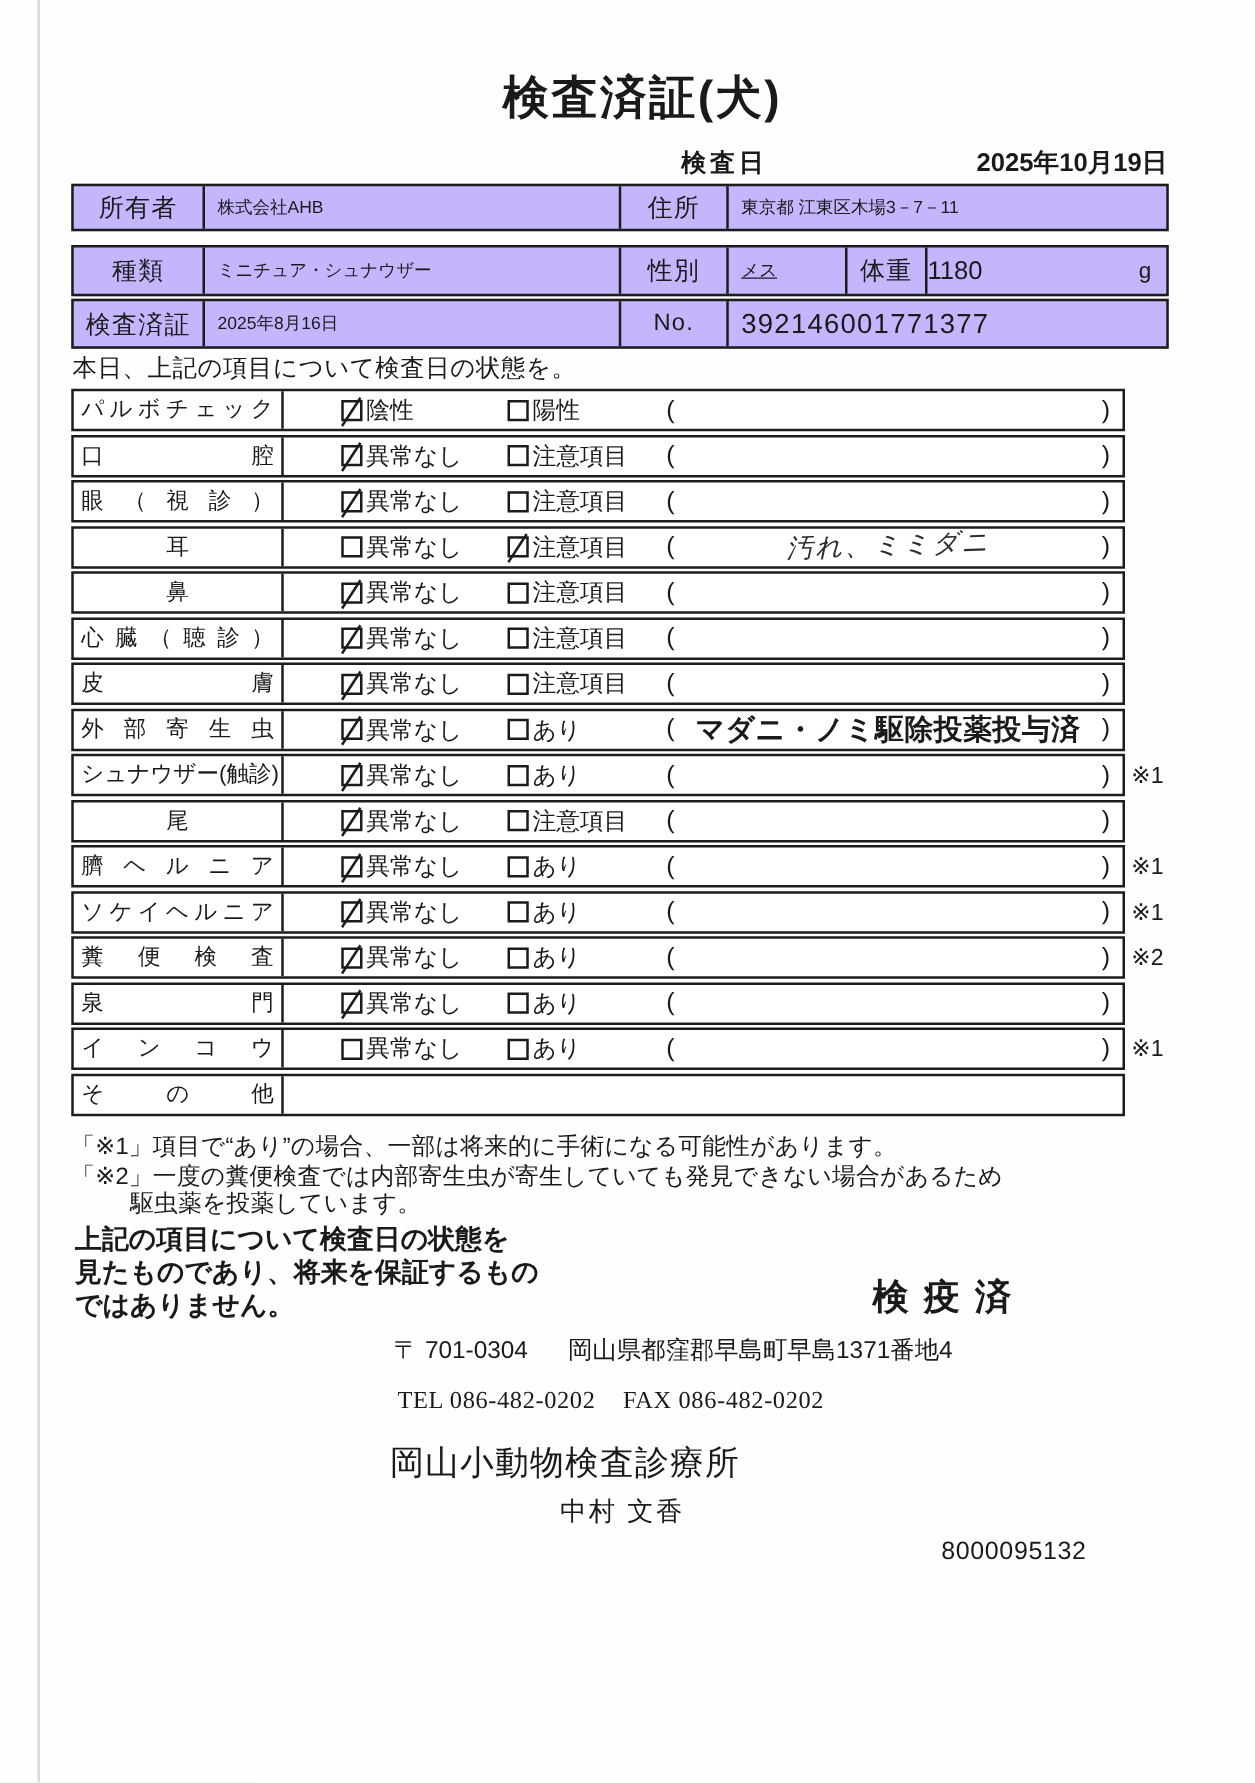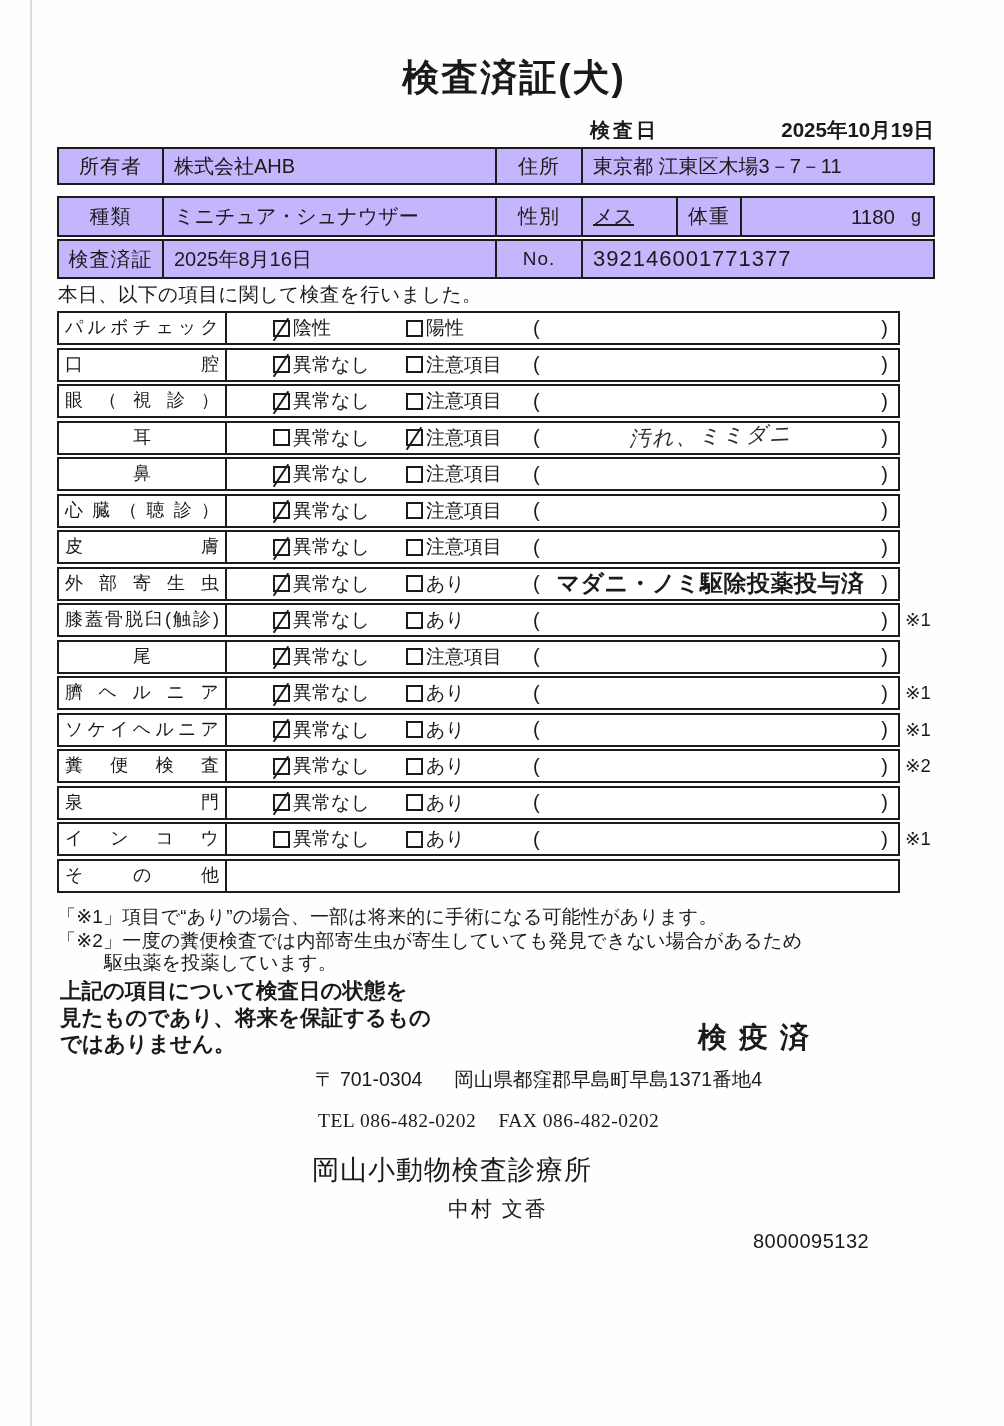--- a/index.html
+++ b/index.html
@@ -8,39 +8,39 @@
     font-family:"Liberation Sans","DejaVu Sans",sans-serif;color:#1a1a1a;
     overflow:hidden;margin:0 auto;
   }
   .abs{position:absolute;}
   
   .edge-line{left:30px;top:0;width:2px;height:1426px;background:#9a9a9a;opacity:.35;}
 
   
   .title{left:0;right:0;top:53px;text-align:center;padding-left:24px;
          font-size:37px;font-weight:700;letter-spacing:2px;}
-  .date-label{left:545px;top:117px;font-size:20px;font-weight:700;letter-spacing:3px;margin-left:45px;}
+  .date-label{left:545px;top:117px;font-size:20px;font-weight:700;letter-spacing:3px;}
   .date-value{right:70px;top:116px;font-size:20.5px;font-weight:700;}
 
   
   .h-table{left:57px;width:878px;display:flex;border:2px solid #1c1c1c;background:#c4b5fd;box-sizing:border-box;}
   .h-cell{display:flex;align-items:center;box-sizing:border-box;height:100%;}
   .h-cell.sep{border-right:2px solid #1c1c1c;}
   .h-label{justify-content:center;font-size:20px;letter-spacing:1px;}
-  .h-value{padding-left:10px;font-size:20px;}
+  .h-value{padding-left:10px;font-size:14px;}
   .t-owner{top:147px;height:38px;}
   .t-info1{top:196px;height:41px;}
   .t-info2{top:239px;height:40px;}
   .w-lab{width:105px;}
   .w-val{width:333px;}
   .w-lab2{width:86px;}
   .w-sex{width:95px;text-decoration:underline;}
   .w-wlab{width:64px;}
   .w-rest{flex:1;}
-  .weight-cell{justify-content:flex-end;padding-right:12px;font-size:20.5px;}
+  .weight-cell{justify-content:space-between;padding-right:12px;font-size:20.5px;}
   .weight-unit{margin-left:16px;font-size:18px;}
   .no-label{font-size:19px;}
   .no-value{letter-spacing:1px;font-size:22px;}
 
   .intro{left:58px;top:281px;font-size:19.5px;letter-spacing:.5px;}
 
   
   .checklist{left:57px;top:311px;width:843px;}
   .c-row{position:relative;display:flex;height:34px;border:2px solid #1c1c1c;
          margin-bottom:2.5px;background:#fff;box-sizing:border-box;gap:40px;}
@@ -111,21 +111,21 @@
     </div>
   </div>
 
   <div class="abs h-table t-info2">
     <div class="h-cell h-label w-lab sep">検査済証</div>
     <div class="h-cell h-value w-val sep">2025年8月16日</div>
     <div class="h-cell h-label w-lab2 sep no-label">No.</div>
     <div class="h-cell h-value w-rest no-value">392146001771377</div>
   </div>
 
-  <div class="abs intro">本日、以下の項目に関して検査を行いました。</div>
+  <div class="abs intro">本日、上記の項目について検査日の状態を。</div>
 
   <div class="abs checklist">
       <div class="c-row">
     <div class="c-label align-justify">パルボチェック</div>
     <div class="c-content">
           <span class="opt">
     <span class="cb checked">
               <span class="slash"></span>
             </span>
     <span class="opt-text">陰性</span>
@@ -267,21 +267,21 @@
     <span class="cb"></span>
     <span class="opt-text">あり</span>
   </span>
           <span class="paren open">(</span>
           <span class="note note-printed">マダニ・ノミ駆除投薬投与済</span>
           <span class="paren close">)</span>
         </div>
 
   </div>
       <div class="c-row">
-    <div class="c-label align-justify">膝蓋骨脱臼(触診)</div>
+    <div class="c-label align-justify">シュナウザー(触診)</div>
     <div class="c-content">
           <span class="opt">
     <span class="cb checked">
               <span class="slash"></span>
             </span>
     <span class="opt-text">異常なし</span>
   </span>
           <span class="opt opt-2">
     <span class="cb"></span>
     <span class="opt-text">あり</span>

